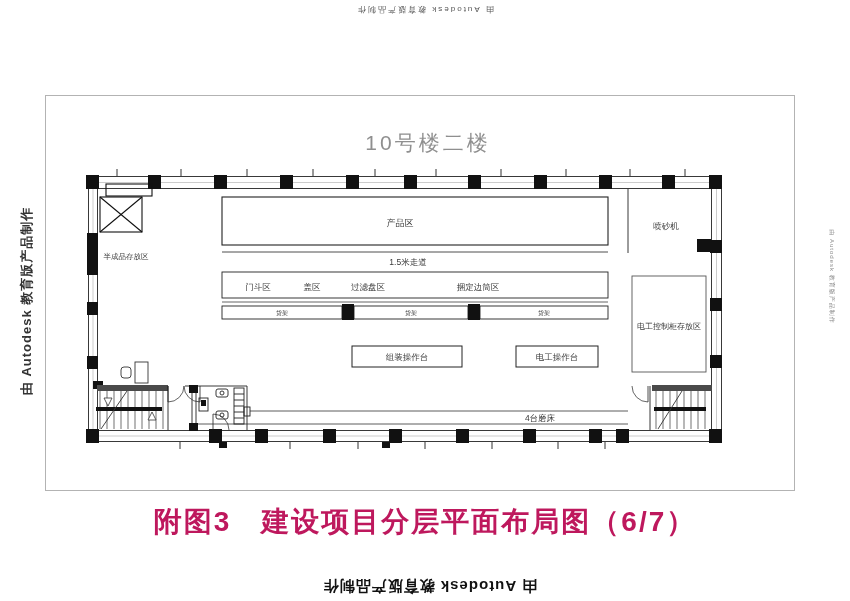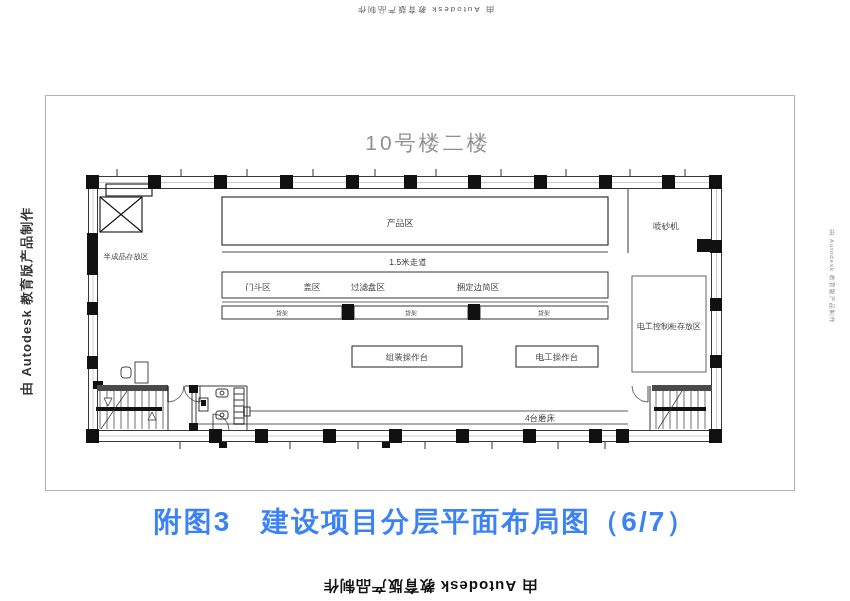--- a/index.html
+++ b/index.html
@@ -8,21 +8,21 @@
   .wm{position:absolute;color:#444;white-space:nowrap;}
   .wm-top{top:4px;left:300px;width:250px;text-align:center;font-size:8px;color:#555;
           transform:rotate(180deg);letter-spacing:2px;}
   .wm-left{top:292px;left:-78px;width:210px;text-align:center;font-size:13px;font-weight:bold;
            color:#333;transform:rotate(-90deg);letter-spacing:1px;}
   .wm-bottom{top:576px;left:290px;width:280px;text-align:center;font-size:15px;font-weight:bold;
              color:#111;transform:rotate(180deg);letter-spacing:1px;}
   .wm-right{top:272px;left:736px;width:190px;text-align:center;font-size:6px;color:#888;
             transform:rotate(90deg);letter-spacing:1px;}
   .caption{position:absolute;top:503px;left:0;width:850px;text-align:center;
-           font-size:28px;font-weight:bold;color:#3b82f6;letter-spacing:2px;}
+           font-size:28px;font-weight:bold;color:#be185d;letter-spacing:2px;}
   svg{position:absolute;top:0;left:0;}
   svg text{font-family:"Liberation Sans",sans-serif;}
 </style>
 </head>
 <body>
 
 <div class="stage">
 
   <div class="wm wm-top">由 Autodesk 教育版产品制作</div>
   <div class="wm wm-left">由 Autodesk 教育版产品制作</div>

